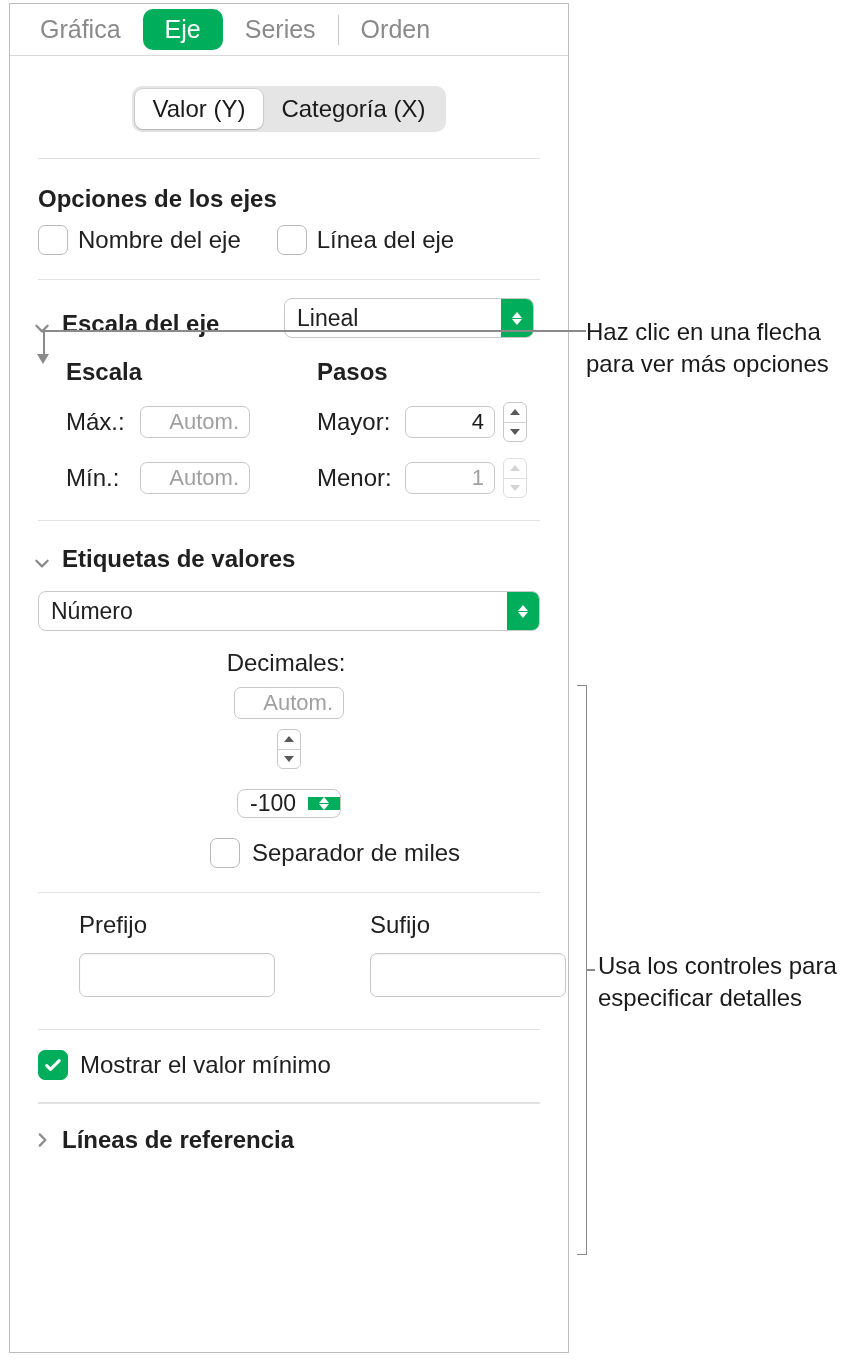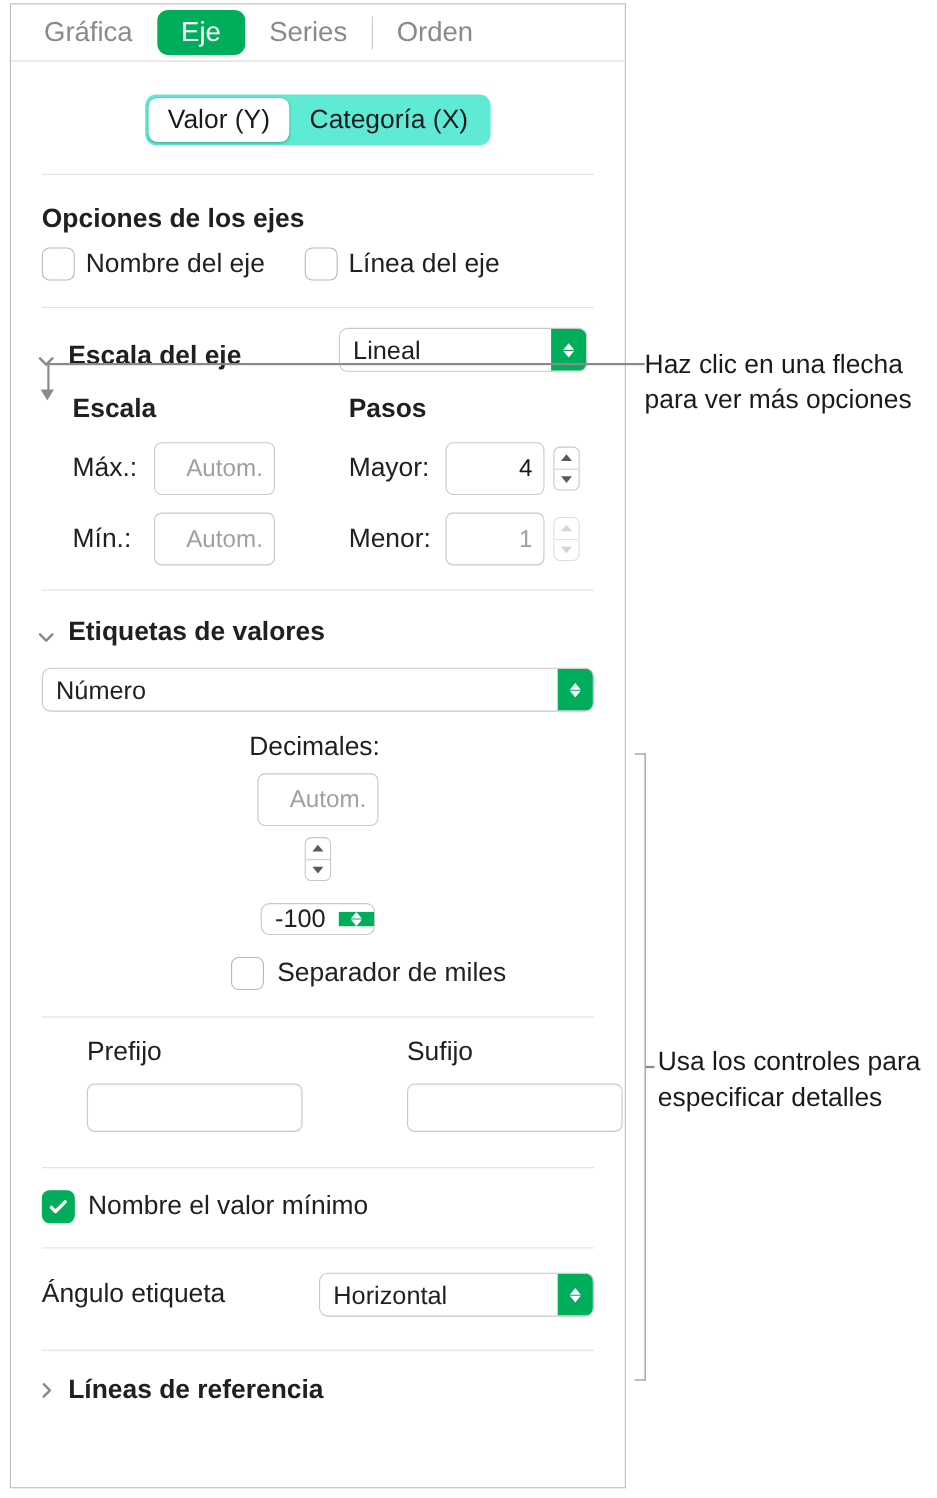--- a/index.html
+++ b/index.html
@@ -50,21 +50,21 @@
   
   .sub-tabs-wrap {
     display: flex;
     justify-content: center;
     padding: 30px 0 26px;
     border-bottom: 1px solid #e2e2e2;
     margin: 0 28px;
   }
   .sub-tabs {
     display: inline-flex;
-    background: #5eead4;
+    background: #e5e5e5;
     border-radius: 10px;
     padding: 3px;
   }
   .sub-tab {
     padding: 6px 18px;
     font-size: 24px;
     color: #1a1a1a;
     border-radius: 8px;
     cursor: pointer;
   }
@@ -176,21 +176,21 @@
   .col-head { font-weight: 600; }
   .field-row {
     display: flex;
     align-items: center;
     gap: 8px;
   }
   .field-row .flabel { min-width: 66px; }
   .numbox {
     border: 1px solid #c8c8c8;
     border-radius: 7px;
-    height: 48px;
+    height: 32px;
     width: 110px;
     padding: 0 10px;
     display: flex;
     align-items: center;
     justify-content: flex-end;
     font-size: 22px;
     color: #a0a0a0;
     background: #fff;
   }
   .numbox.dark { color: #1a1a1a; }
@@ -344,21 +344,21 @@
   <div class="sep"></div>
 
   <div class="disc-row">
     <div class="disc-icon">
       <svg width="18" height="18" viewBox="0 0 16 16">
           <path d="M3 6l5 5 5-5" stroke="#8a8a8a" stroke-width="2" fill="none" stroke-linecap="round" stroke-linejoin="round"></path>
         </svg>
     </div>
     <span class="label">Escala del eje</span>
     <div style="flex:1"></div>
-    <div class="dd" style="width:226px">
+    <div class="dd" style="width:250px">
       <span class="dd-label">Lineal</span>
       <div class="dd-btn">
           <span class="ar-up"></span>
           <span class="ar-dn"></span>
         </div>
     </div>
     <div style="width:14px"></div>
   </div>
 
   <div class="grid2">
@@ -457,35 +457,24 @@
     </div>
   </div>
   <div class="sep" style="margin-top:14px"></div>
 
   <div class="min-row">
     <div class="cbox checked">
       <svg viewBox="0 0 16 16">
           <path d="M3 8.5l3 3 7-7" stroke="#fff" stroke-width="2.5" fill="none" stroke-linecap="round" stroke-linejoin="round"></path>
         </svg>
     </div>
-    <span>Nombre el valor mínimo</span>
+    <span>Mostrar el valor mínimo</span>
   </div>
   <div class="sep"></div>
 
-  <div class="ang-row">
-    <span class="label">Ángulo etiqueta</span>
-    <div style="flex:1"></div>
-    <div class="dd" style="width:250px">
-      <span class="dd-label">Horizontal</span>
-      <div class="dd-btn">
-          <span class="ar-up"></span>
-          <span class="ar-dn"></span>
-        </div>
-    </div>
-  </div>
   <div class="sep"></div>
 
   <div class="ref-row">
     <div class="disc-icon">
       <svg width="18" height="18" viewBox="0 0 16 16">
           <path d="M6 3l5 5-5 5" stroke="#8a8a8a" stroke-width="2" fill="none" stroke-linecap="round" stroke-linejoin="round"></path>
         </svg>
     </div>
     <span>Líneas de referencia</span>
   </div>

